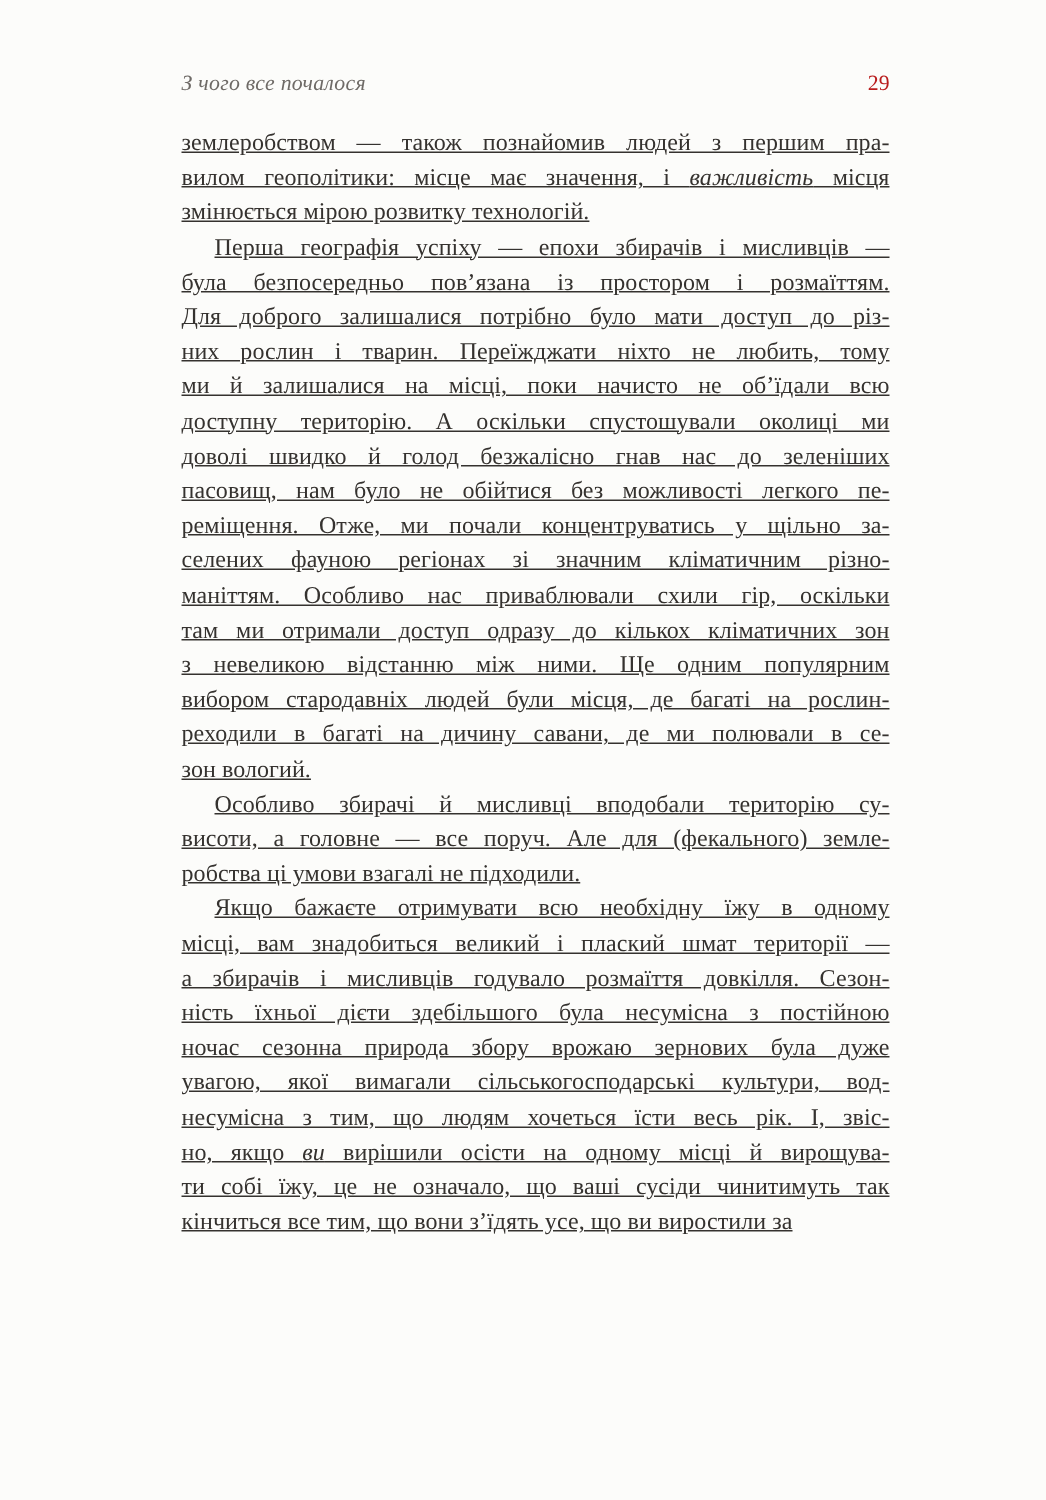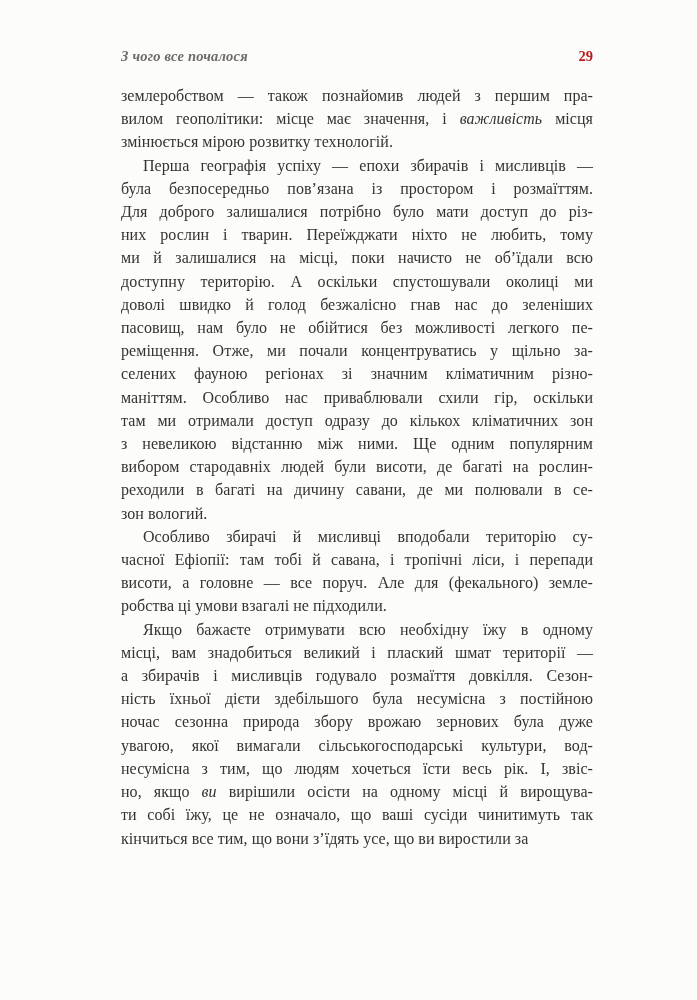--- a/index.html
+++ b/index.html
@@ -21,37 +21,37 @@
   .page-header {
     position: absolute;
     left: 121px;
     top: 48px;
     width: 472px;
     display: flex;
     justify-content: space-between;
     align-items: baseline;
     font-size: 14.5px;
     color: #6e6a66;
-    font-weight: bold;
   }
   .running-head {
     font-style: italic;
     letter-spacing: 0.2px;
   }
   .page-number {
     color: #b91c1c;
   }
   .text-body {
     position: absolute;
     left: 121px;
     top: 84px;
     width: 472px;
     font-size: 16px;
     line-height: 23.2px;
     letter-spacing: 0.05px;
+    text-decoration: underline;
   }
   .paragraph {
     margin: 0;
   }
   .line {
     text-align: justify;
     text-align-last: justify;
     white-space: normal;
   }
   .line.last {
@@ -82,27 +82,26 @@
         <div class="line">них рослин і тварин. Переїжджати ніхто не любить, тому</div>
         <div class="line">ми й залишалися на місці, поки начисто не об’їдали всю</div>
         <div class="line">доступну територію. А оскільки спустошували околиці ми</div>
         <div class="line">доволі швидко й голод безжалісно гнав нас до зеленіших</div>
         <div class="line">пасовищ, нам було не обійтися без можливості легкого пе-</div>
         <div class="line">реміщення. Отже, ми почали концентруватись у щільно за-</div>
         <div class="line">селених фауною регіонах зі значним кліматичним різно-</div>
         <div class="line">маніттям. Особливо нас приваблювали схили гір, оскільки</div>
         <div class="line">там ми отримали доступ одразу до кількох кліматичних зон</div>
         <div class="line">з невеликою відстанню між ними. Ще одним популярним</div>
-        <div class="line">вибором стародавніх людей були висоти, де багаті на рослин-</div>
+        <div class="line">вибором стародавніх людей були місця, де багаті на рослин-</div>
         <div class="line">реходили в багаті на дичину савани, де ми полювали в се-</div>
         <div class="line last">зон вологий.</div>
       </div>
       <div class="paragraph">
         <div class="line indent">Особливо збирачі й мисливці вподобали територію су-</div>
-        <div class="line">часної Ефіопії: там тобі й савана, і тропічні ліси, і перепади</div>
         <div class="line">висоти, а головне — все поруч. Але для (фекального) земле-</div>
         <div class="line last">робства ці умови взагалі не підходили.</div>
       </div>
       <div class="paragraph">
         <div class="line indent">Якщо бажаєте отримувати всю необхідну їжу в одному</div>
         <div class="line">місці, вам знадобиться великий і плаский шмат території —</div>
         <div class="line">а збирачів і мисливців годувало розмаїття довкілля. Сезон-</div>
         <div class="line">ність їхньої дієти здебільшого була несумісна з постійною</div>
         <div class="line">ночас сезонна природа збору врожаю зернових була дуже</div>
         <div class="line">увагою, якої вимагали сільськогосподарські культури, вод-</div>

